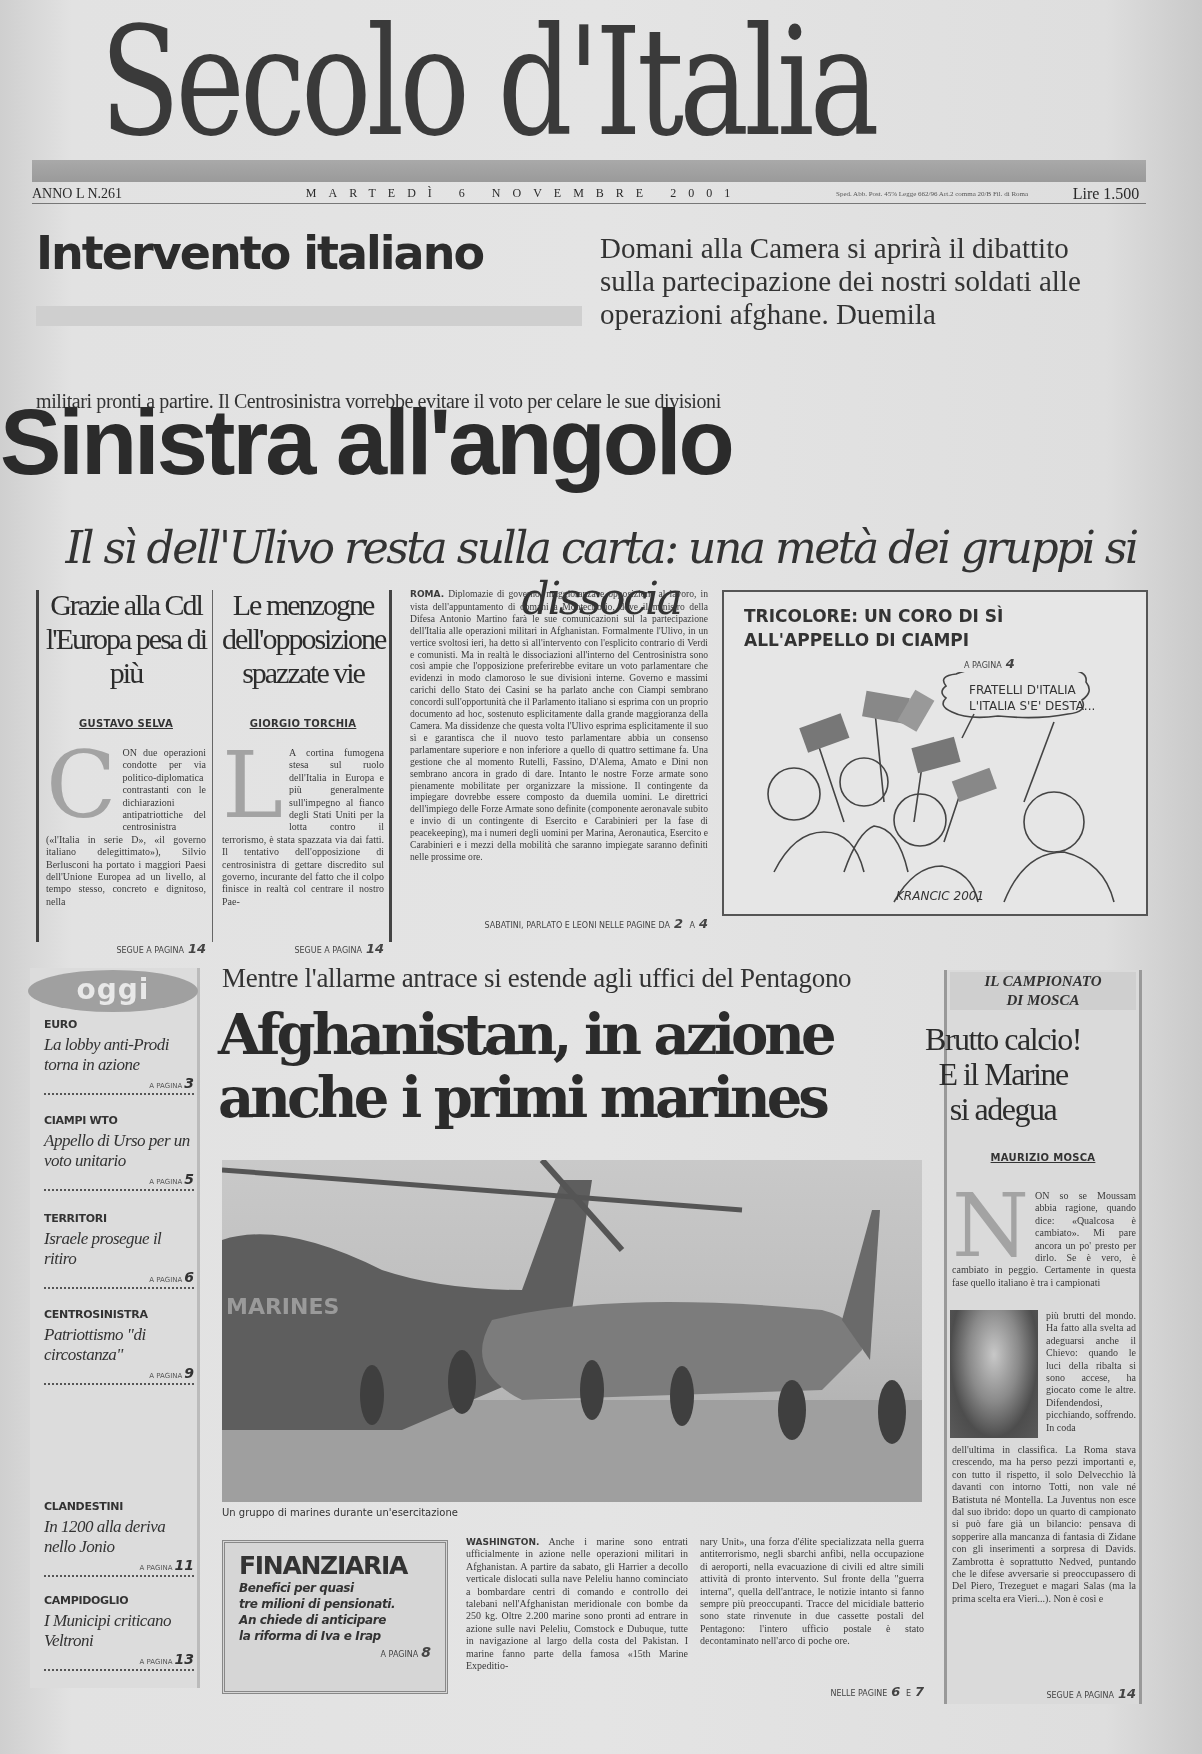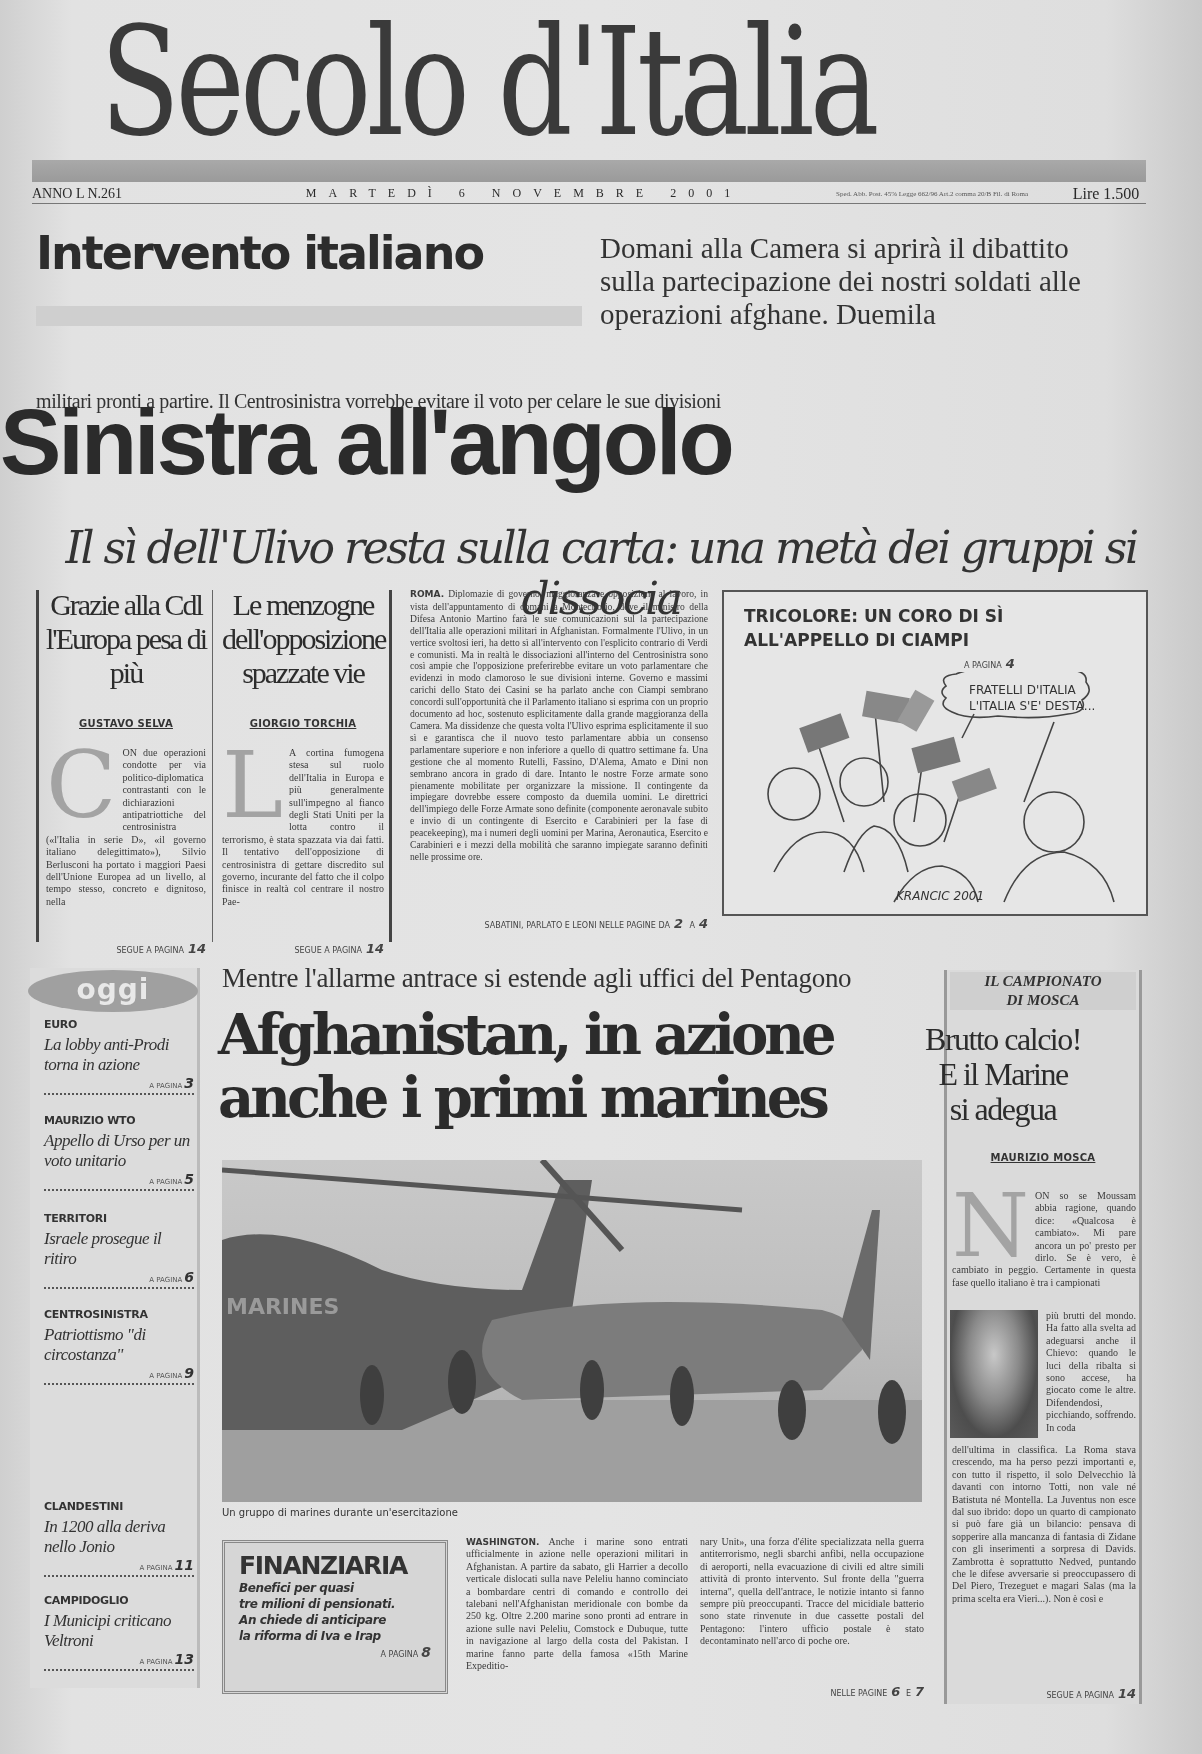--- a/index.html
+++ b/index.html
@@ -177,21 +177,21 @@
   <div class="abs oggi-box"></div>
   <div class="abs oggi-pill">oggi</div>
 
   <div class="oggi-item" style="top:1018px;">
     <div class="oggi-cat">EURO</div>
     <div class="oggi-title">La lobby anti-Prodi torna in azione</div>
     <div class="oggi-pag"><span>A PAGINA</span><b>3</b></div>
     <div class="oggi-sep"></div>
   </div>
   <div class="oggi-item" style="top:1114px;">
-    <div class="oggi-cat">MAURIZIO WTO</div>
+    <div class="oggi-cat">CIAMPI WTO</div>
     <div class="oggi-title">Appello di Urso per un voto unitario</div>
     <div class="oggi-pag"><span>A PAGINA</span><b>5</b></div>
     <div class="oggi-sep"></div>
   </div>
   <div class="oggi-item" style="top:1212px;">
     <div class="oggi-cat">TERRITORI</div>
     <div class="oggi-title">Israele prosegue il ritiro</div>
     <div class="oggi-pag"><span>A PAGINA</span><b>6</b></div>
     <div class="oggi-sep"></div>
   </div>

